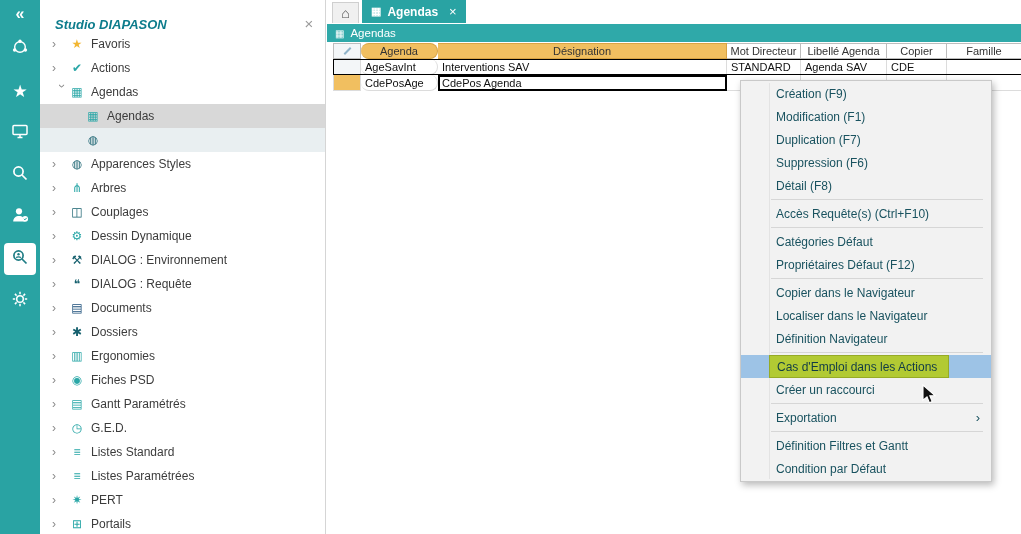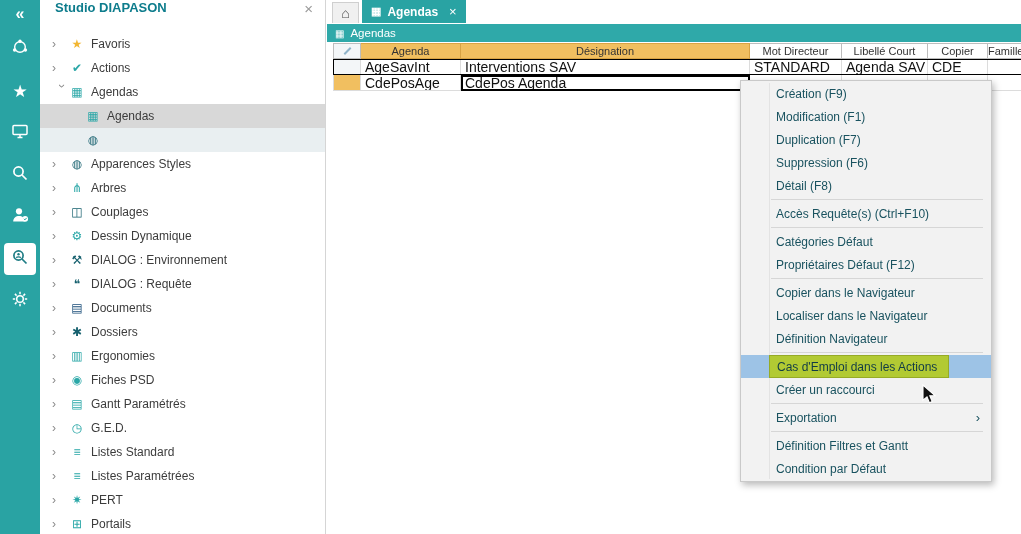--- a/index.html
+++ b/index.html
@@ -8,21 +8,21 @@
 
   
   .iconbar { position:absolute; left:0; top:0; width:40px; height:534px; background:#29a3a3; z-index:5; }
   .ib-collapse { height:28px; display:flex; align-items:center; justify-content:center; color:#fff; font-size:16px; font-weight:bold; cursor:pointer; }
   .ib-item { width:40px; height:42px; display:flex; align-items:center; justify-content:center; color:#fff; cursor:pointer; }
   .ib-item .glyph { font-size:17px; color:#fff; line-height:1; }
   .ib-tile { width:32px; height:32px; background:#fff; border-radius:4px; display:flex; align-items:center; justify-content:center; }
 
   
   .sidebar { position:absolute; left:40px; top:0; width:286px; height:534px; background:#fff; border-right:1px solid #d5d5d5; z-index:4; }
-  .sb-header { height:32px; display:flex; align-items:flex-start; padding:0 12px 0 15px; }
+  .sb-header { height:32px; display:flex; align-items:flex-end; padding:0 12px 0 15px;font-style:italic; }
   .sb-title { flex:1; color:#0d7c8c; font-weight:bold; font-size:13px; }
   .sb-close { color:#9a9a9a; font-size:15px; cursor:pointer; }
   .tree-item { height:24px; display:flex; align-items:center; padding-left:12px; font-size:12px; color:#3c3c3c; cursor:pointer; white-space:nowrap; }
   .tree-item .chev { width:16px; color:#8a8a8a; font-size:12px; flex:none; }
   .tree-item .chev.expanded { transform:translateX(2px) rotate(90deg); transform-origin:center; }
   .tree-item .ticon { width:18px; text-align:center; margin-right:5px; font-size:12px; flex:none; }
   .tree-item .tlabel { overflow:hidden; text-overflow:ellipsis; }
   .tree-item.child { padding-left:44px; }
   .tree-item.selected { background:#d8d8d8; }
   .tree-item.hovered { background:#e9eff1; }
@@ -38,29 +38,29 @@
   .subbar .tcal { font-size:10px; }
 
   
   .table-wrap { position:absolute; left:6px; top:43px; width:689px; }
   .thead { display:flex; height:16px; }
   .th { border:1px solid #bdbdbd; border-left:none; font-size:11px; display:flex; align-items:center; justify-content:center; color:#333; background:#fff; cursor:pointer; }
   .th.corner { width:28px; background:#f3f6f8; border-left:1px solid #bdbdbd; }
   .corner-slash { width:9px; height:2px; background:#8fb3c9; transform:rotate(-45deg); }
   .th.orange { background:#f1bf60; border-color:#d8a344; }
   .trow { display:flex; height:16px; }
-  .td { border-right:1px solid #dcdcdc; border-bottom:1px solid #dcdcdc; font-size:14px; display:flex; align-items:center; padding:0 4px; color:#111; background:#fff; overflow:hidden; white-space:nowrap; cursor:pointer; }
+  .td { border-right:1px solid #dcdcdc; border-bottom:1px solid #dcdcdc; font-size:11px; display:flex; align-items:center; padding:0 4px; color:#111; background:#fff; overflow:hidden; white-space:nowrap; cursor:pointer; }
   .td.marker { border-left:1px solid #dcdcdc; background:#f3f6f8; }
   .trow.current { outline:1px solid #000; outline-offset:-1px; }
   .td.marker.editing-row { background:#f1bf60; }
   .td.editing { border:2px solid #000; padding:0 2px; }
   .w-marker { width:28px; flex:none; }
-  .w-agenda { width:100px; flex:none; }
+  .w-agenda { width:77px; flex:none;border-radius:8px; }
   .w-designation { width:289px; flex:none; }
-  .w-mot { width:92px; flex:none; }
+  .w-mot { width:74px; flex:none; }
   .w-libc { width:86px; flex:none; }
   .w-dom { width:60px; flex:none; }
   .w-fam { width:51px; flex:1; }
 
   
   .cmenu { position:absolute; left:740px; top:80px; width:252px; background:#f2f2f2; border:1px solid #c9c9c9; box-shadow:2px 3px 7px rgba(0,0,0,0.28); padding:1px 0; z-index:10; }
   .cmenu .gutter-line { position:absolute; left:28px; top:2px; bottom:2px; width:1px; background:#e3e3e3; }
   .citem { position:relative; height:23px; display:flex; align-items:center; padding-left:35px; font-size:12px; color:#19525f; cursor:pointer; }
   .csep { height:1px; background:#d6d6d6; margin:2px 8px 2px 30px; }
   .citem.hl { background:#9dc3e6; padding-left:0; }
@@ -266,21 +266,21 @@
   </div>
 
   <div class="table-wrap">
     <div class="thead">
       <div class="th corner w-marker">
           <span class="corner-slash"></span>
         </div>
       <div class="th orange w-agenda">Agenda</div>
       <div class="th orange w-designation">Désignation</div>
       <div class="th w-mot">Mot Directeur</div>
-      <div class="th w-libc">Libellé Court</div>
+      <div class="th w-libc">Libellé Agenda</div>
       <div class="th w-dom">Copier</div>
       <div class="th w-fam">Famille</div>
     </div>
 
     <div class="trow current">
       <div class="td marker w-marker"></div>
       <div class="td w-agenda">AgeSavInt</div>
       <div class="td w-designation">Interventions SAV</div>
       <div class="td w-mot">STANDARD</div>
       <div class="td w-libc">Agenda SAV</div>

